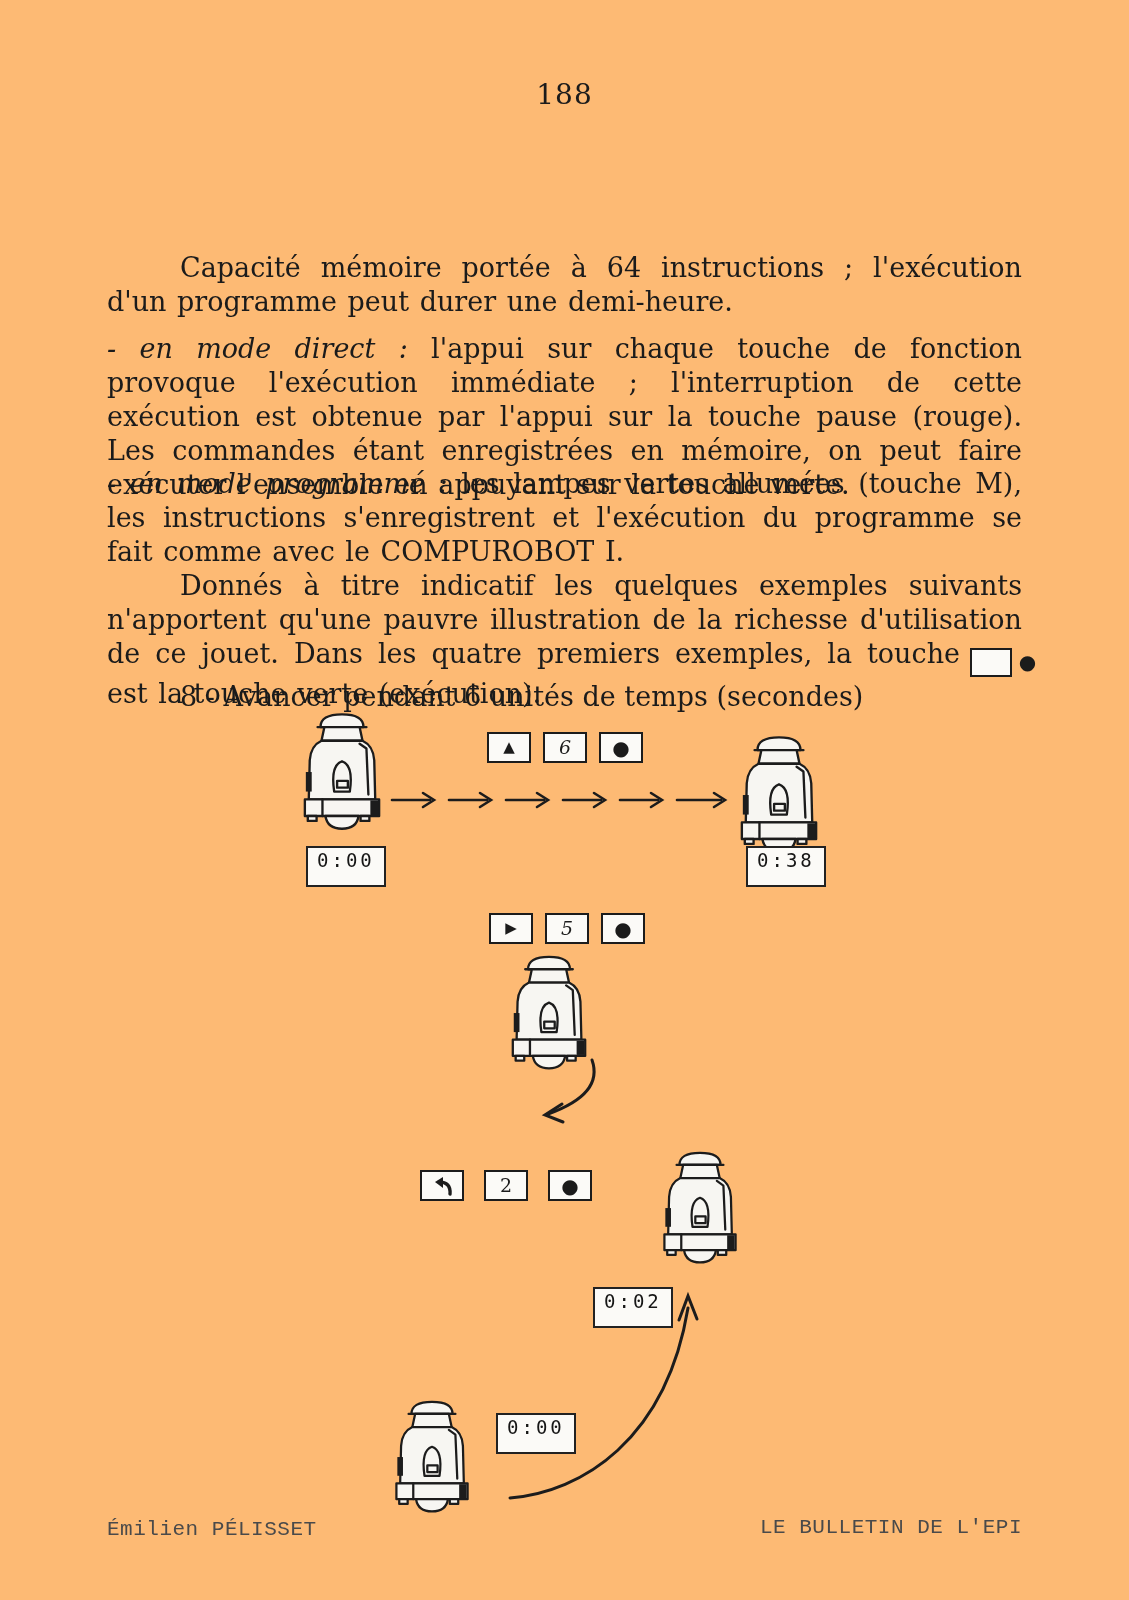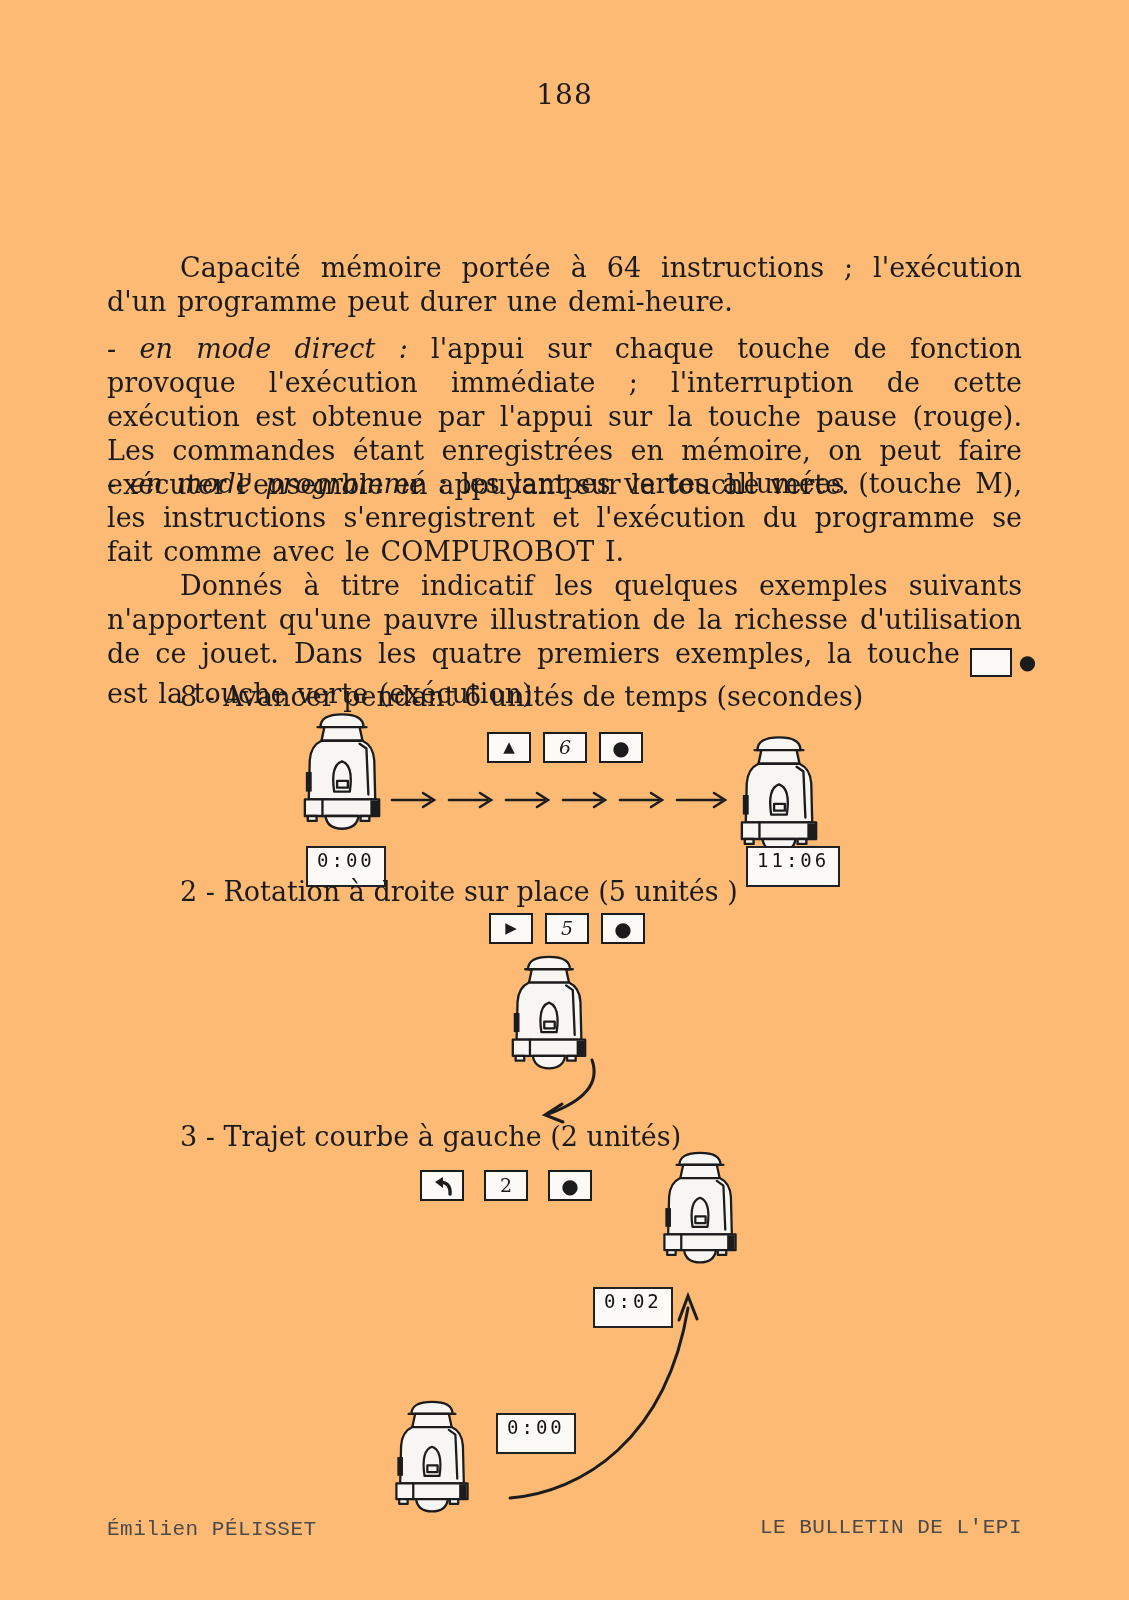--- a/index.html
+++ b/index.html
@@ -137,23 +137,22 @@
       <line x1="287" y1="12" x2="331" y2="12"></line>
         <path d="M324 5 L335 12 L324 19"></path>
     </g>
   </svg>
 
   <svg class="abs lineart" style="left:736px;top:734px" width="86" height="124" viewBox="0 0 88 126">
       <use href="#robot-sym"></use>
     </svg>
 
   <div class="abs timer" style="left:306px;top:846px">0:00</div>
-  <div class="abs timer" style="left:746px;top:846px">11:06</div>
-
-  <div class="abs exlabel" style="top:876px">2 - Rotation à droite sur place (5 unités )</div>
+  <div class="abs timer" style="left:746px;top:846px">0:38</div>
+
 
   <div class="abs keyrow" style="left:489px;top:913px">
     <div class="key">
         <span class="kglyph tri">▶</span>
       </div>
     <div class="key">
         <span class="kglyph it">5</span>
       </div>
     <div class="key">
         <span class="kglyph dot">●</span>
@@ -164,21 +163,20 @@
       <use href="#robot-sym"></use>
     </svg>
 
   <svg class="abs lineart" style="left:518px;top:1050px" width="92" height="82" viewBox="0 0 92 82">
     <g stroke="#1c1c1c" stroke-width="3" fill="none" stroke-linecap="round">
       <path d="M74 10 Q86 44 30 64"></path>
       <path d="M44 54 L27 65 L45 72"></path>
     </g>
   </svg>
 
-  <div class="abs exlabel" style="top:1121px">3 - Trajet courbe à gauche (2 unités)</div>
 
   <div class="abs keyrow" style="left:420px;top:1170px;gap:20px">
     <div class="key">
       <svg width="24" height="20" viewBox="0 0 24 20">
         <path d="M20 18 Q21 6 9 6" fill="none" stroke="#1c1c1c" stroke-width="3.4" stroke-linecap="round"></path>
         <path d="M13 1 L5 6 L13 12 Z" fill="#1c1c1c"></path>
       </svg>
     </div>
     <div class="key">
         <span class="kglyph">2</span>

